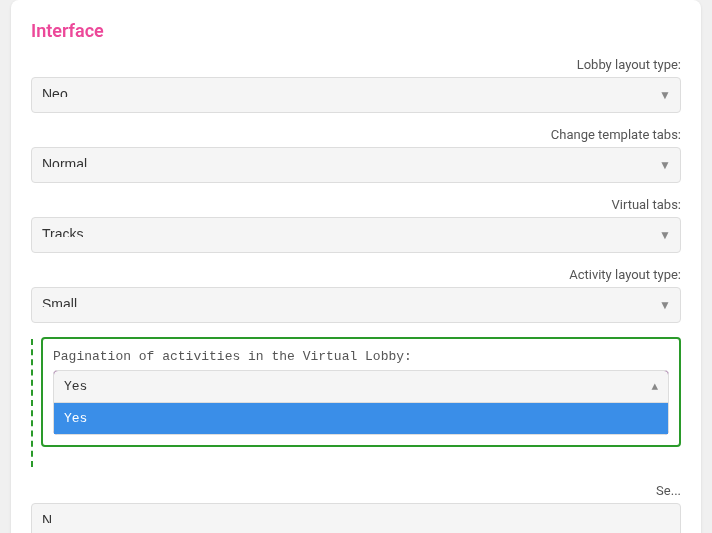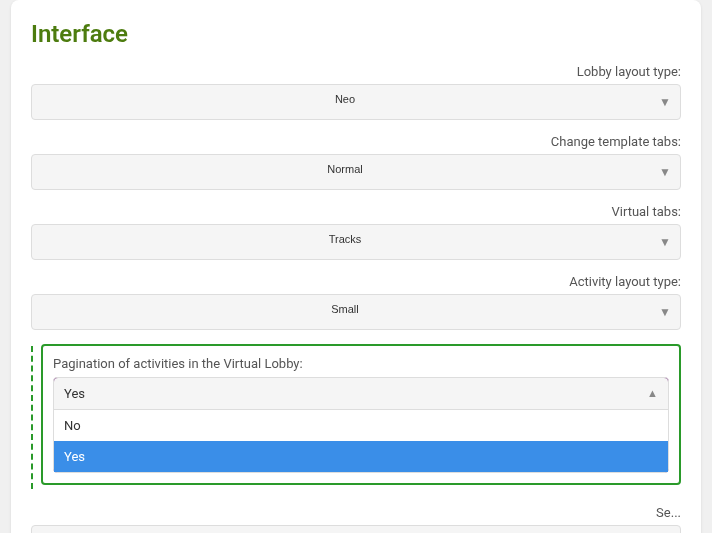--- a/index.html
+++ b/index.html
@@ -21,23 +21,23 @@
     .card {
       background: #ffffff;
       border-radius: 8px;
       padding: 20px 20px 20px 20px;
       width: 690px;
       box-shadow: 0 1px 3px rgba(0,0,0,0.1);
       position: relative;
     }
 
     .section-title {
-      font-size: 24px;
+      font-size: 18px;
       font-weight: 600;
-      color: #4d7c0f;
+      color: #ec4899;
       margin-bottom: 16px;
     }
 
     .field-group {
       margin-bottom: 14px;
     }
 
     .field-label {
       font-size: 13px;
       color: #555;
@@ -50,45 +50,45 @@
       position: relative;
       width: 100%;
     }
 
     .select-box {
       width: 100%;
       background: #f5f5f5;
       border: 1px solid #ddd;
       border-radius: 4px;
       padding: 8px 32px 15px 10px;
-      font-size: 11px;
+      font-size: 14px;
       color: #333;
       appearance: none;
       cursor: pointer;
       height: 36px;
-      text-align: center;
     }
 
     .select-arrow {
       position: absolute;
       right: 10px;
       top: 50%;
       transform: translateY(-50%);
       pointer-events: none;
       color: #888;
       font-size: 12px;
     }
 
     .pagination-section {
       border: 2px solid #2a9a2a;
       border-radius: 4px;
       padding: 10px;
-      margin-bottom: 6px;
+      margin-bottom: 22px;
       position: relative;
       background: #fff;
+      font-family: Liberation Mono, monospace;
     }
 
     .pagination-label {
       font-size: 13px;
       color: #555;
       margin-bottom: 6px;
       display: block;
     }
 
     .dropdown-open {
@@ -182,21 +182,20 @@
     <div style="width:8px; border-left: 2px dashed #2a9a2a; margin-right:2px; margin-top:2px; margin-bottom:2px;"></div>
     <div class="pagination-section" style="flex:1;">
       <span class="pagination-label">Pagination of activities in the Virtual Lobby:</span>
 
       <div class="dropdown-open">
         <div class="dropdown-selected">
           <span>Yes</span>
           <span class="dropdown-arrow-up">▲</span>
         </div>
         <div class="dropdown-options">
-          <div class="dropdown-option">No</div>
           <div class="dropdown-option selected">Yes</div>
         </div>
       </div>
     </div>
   </div>
 
   <div style="display:flex; gap:10px;">
     <div style="flex:1;">
       <label class="field-label">Se...</label>
       <div class="select-wrapper">

